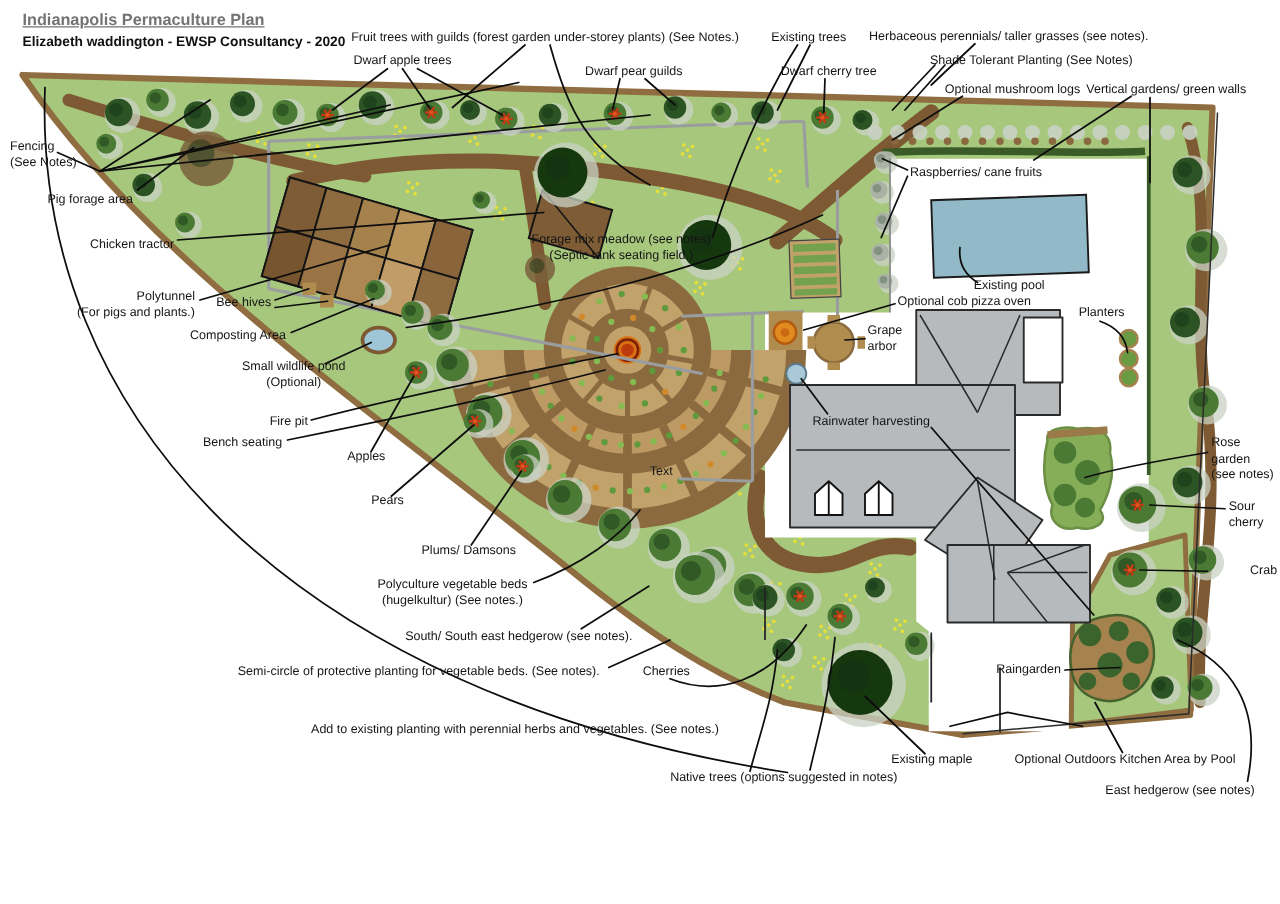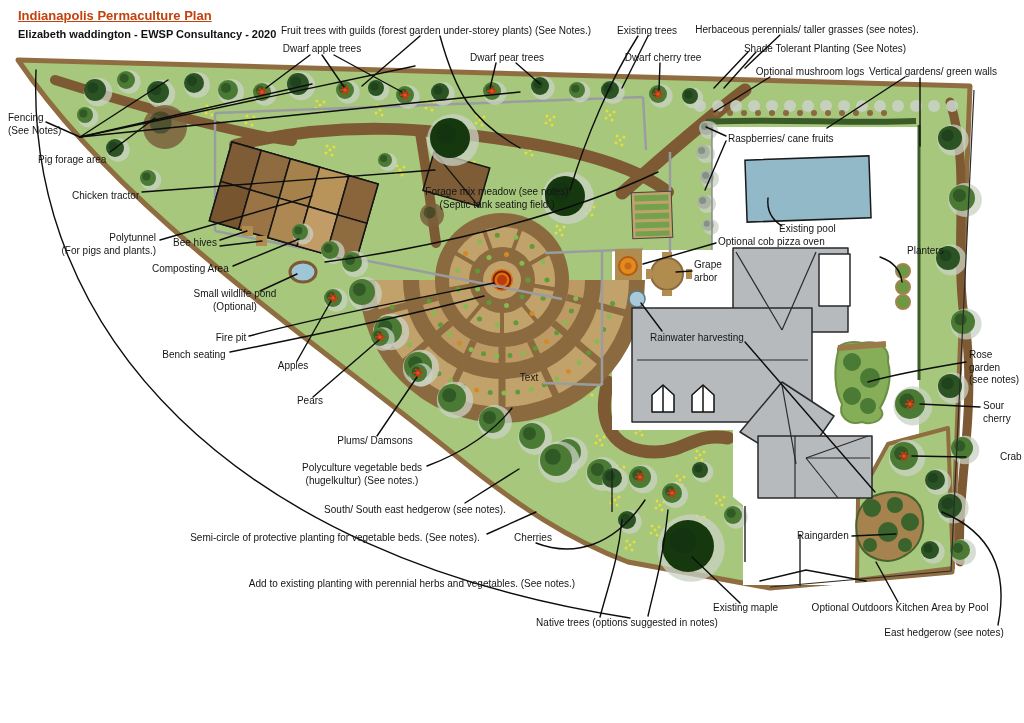--- a/index.html
+++ b/index.html
@@ -4,21 +4,21 @@
 <style>
   html,body{margin:0;padding:0;background:#fff;}
   #page{position:relative;width:1024px;height:723px;background:#fff;overflow:hidden;
         font-family:"Liberation Sans",sans-serif;}
   #map{position:absolute;left:0;top:0;}
   #labels{position:absolute;left:0;top:0;width:1024px;height:723px;pointer-events:none;}
   .lbl{position:absolute;font:10px/1.25 "Liberation Sans",sans-serif;color:#151515;white-space:pre;}
   .lbl.c{transform:translateX(-50%);text-align:center;}
   .lbl.r{transform:translateX(-100%);text-align:right;}
   #hdr{position:absolute;left:18px;top:8px;}
-  #title{font:bold 13px "Liberation Sans",sans-serif;color:#c2410c;text-decoration:underline;}
+  #title{font:bold 13px "Liberation Sans",sans-serif;color:#737373;text-decoration:underline;}
   #subtitle{font:bold 11px "Liberation Sans",sans-serif;color:#111;margin-top:5px;}
 </style>
 </head>
 <body>
 
 <div id="page">
 
   <svg id="map" width="1024" height="723" viewBox="0 0 1024 723">
 
     <path d="M18,60 C120,210 300,330 455,455 C520,508 570,540 628,562 L770,588 L952,572 L970,86 Z" fill="#a6c77c" stroke="#8f6d40" stroke-width="5" stroke-linejoin="round"></path>
@@ -893,21 +893,21 @@
       <path d="M638,36 C610,80 585,140 570,190"></path>
         <path d="M648,36 L622,88"></path>
       <path d="M660,63 L659,90"></path>
       <path d="M325,262 C430,248 560,218 658,172"></path>
     </g>
   </svg>
 
   <div id="labels">
       <div class="lbl c" style="left: 436px; top: 25px;">Fruit trees with guilds (forest garden under-storey plants) (See Notes.)</div>
       <div class="lbl c" style="left: 322px; top: 43px;">Dwarf apple trees</div>
-      <div class="lbl c" style="left: 507px; top: 52px;">Dwarf pear trees</div>
+      <div class="lbl c" style="left: 507px; top: 52px;">Dwarf pear guilds</div>
       <div class="lbl c" style="left: 647px; top: 25px;">Existing trees</div>
       <div class="lbl c" style="left: 663px; top: 52px;">Dwarf cherry tree</div>
       <div class="lbl c" style="left: 807px; top: 24px;">Herbaceous perennials/ taller grasses (see notes).</div>
       <div class="lbl c" style="left: 825px; top: 43px;">Shade Tolerant Planting (See Notes)</div>
       <div class="lbl c" style="left: 810px; top: 66px;">Optional mushroom logs</div>
       <div class="lbl c" style="left: 933px; top: 66px;">Vertical gardens/ green walls</div>
       <div class="lbl l" style="left: 8px; top: 112px;">Fencing
 (See Notes)</div>
       <div class="lbl l" style="left: 38px; top: 154px; text-align: center;">Pig forage area</div>
       <div class="lbl l" style="left: 72px; top: 190px;">Chicken tractor</div>
@@ -930,21 +930,21 @@
       <div class="lbl c" style="left: 412px; top: 578px;">Add to existing planting with perennial herbs and vegetables. (See notes.)</div>
       <div class="lbl c" style="left: 627px; top: 617px;">Native trees (options suggested in notes)</div>
       <div class="lbl c" style="left: 497px; top: 186px;">Forage mix meadow (see notes)
 (Septic tank seating field.)</div>
       <div class="lbl c" style="left: 529px; top: 372px;">Text</div>
       <div class="lbl l" style="left: 728px; top: 133px;">Raspberries/ cane fruits</div>
       <div class="lbl l" style="left: 779px; top: 223px;">Existing pool</div>
       <div class="lbl l" style="left: 718px; top: 236px;">Optional cob pizza oven</div>
       <div class="lbl l" style="left: 694px; top: 259px;">Grape
 arbor</div>
-      <div class="lbl l" style="left: 863px; top: 245px; margin-left: 44px;">Planters</div>
+      <div class="lbl l" style="left: 863px; top: 245px;">Planters</div>
       <div class="lbl l" style="left: 650px; top: 332px;">Rainwater harvesting</div>
       <div class="lbl l" style="left: 969px; top: 349px;">Rose
 garden
 (see notes)</div>
       <div class="lbl l" style="left: 983px; top: 400px;">Sour
 cherry</div>
       <div class="lbl l" style="left: 969px; top: 451px; margin-left: 31px;">Crab apple</div>
       <div class="lbl l" style="left: 797px; top: 530px;">Raingarden</div>
       <div class="lbl l" style="left: 713px; top: 602px;">Existing maple</div>
       <div class="lbl c" style="left: 900px; top: 602px;">Optional Outdoors Kitchen Area by Pool</div>

